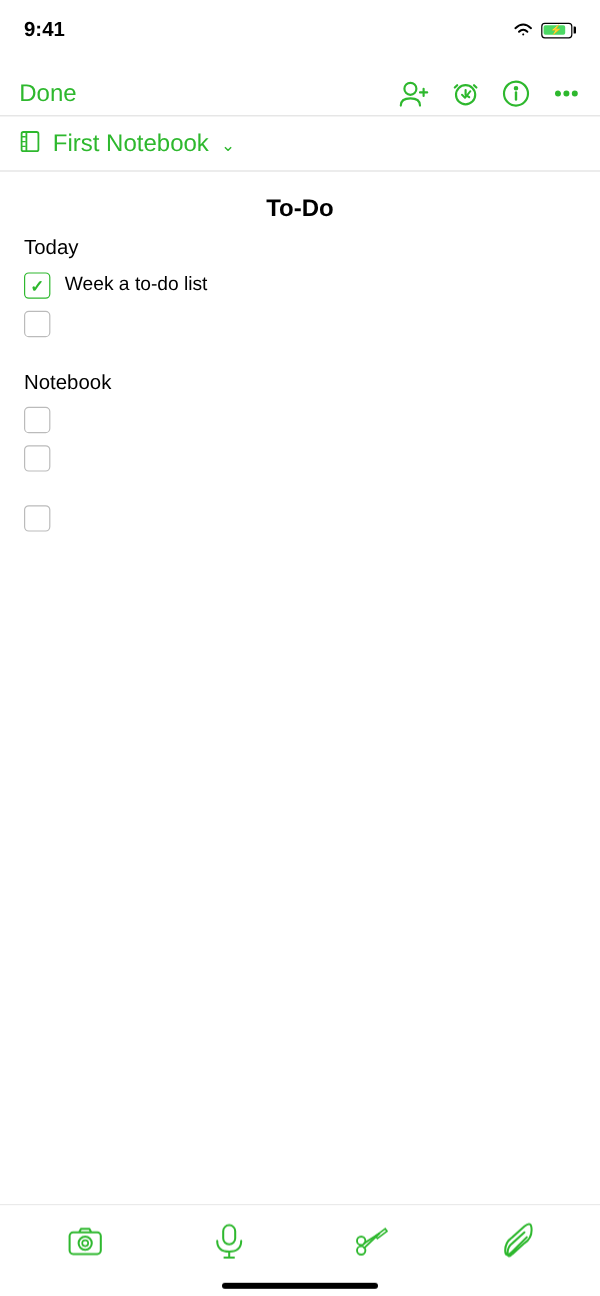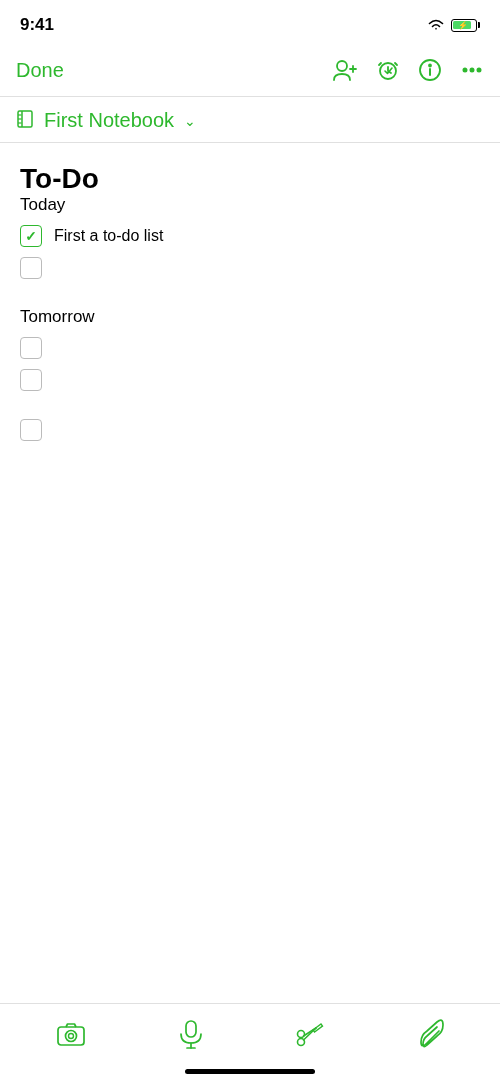--- a/index.html
+++ b/index.html
@@ -70,21 +70,21 @@
       color: #000;
       font-size: 8px;
       font-weight: bold;
       z-index: 1;
     }
 
     
     .nav-bar {
       display: flex;
       justify-content: space-between;
-      align-items: center;
+      align-items: flex-end;
       padding: 6px 16px;
       height: 52px;
     }
     .done-btn {
       font-size: 20px;
       font-weight: 500;
       color: #2eb82e;
       cursor: pointer;
     }
     .nav-actions {
@@ -135,24 +135,25 @@
       height: 1px;
       background: #e0e0e0;
     }
 
     
     .content {
       padding: 20px 20px 20px 20px;
     }
 
     .note-title {
-      font-size: 28px;
+      font-size: 20px;
       font-weight: 700;
       color: #000;
-      margin-bottom: 0;
+      margin-bottom: 11px;
+      text-align: center;
     }
 
     .section-heading {
       font-size: 17px;
       font-weight: 400;
       color: #000;
       margin-bottom: 10px;
     }
 
     .todo-item {
@@ -320,30 +321,30 @@
 </div>
 <div class="divider-full"></div>
 
 <div class="content">
   <div class="note-title">To-Do</div>
 
   <div class="section">
     <div class="section-heading">Today</div>
     <div class="todo-item">
       <div class="checkbox checked"></div>
-      <span class="todo-text">First a to-do list</span>
+      <span class="todo-text">Week a to-do list</span>
     </div>
     <div class="todo-item">
       <div class="checkbox"></div>
       <span class="todo-empty"></span>
     </div>
   </div>
 
   <div class="section">
-    <div class="section-heading">Tomorrow</div>
+    <div class="section-heading">Notebook</div>
     <div class="todo-item">
       <div class="checkbox"></div>
       <span class="todo-empty"></span>
     </div>
     <div class="todo-item">
       <div class="checkbox"></div>
       <span class="todo-empty"></span>
     </div>
   </div>
 

